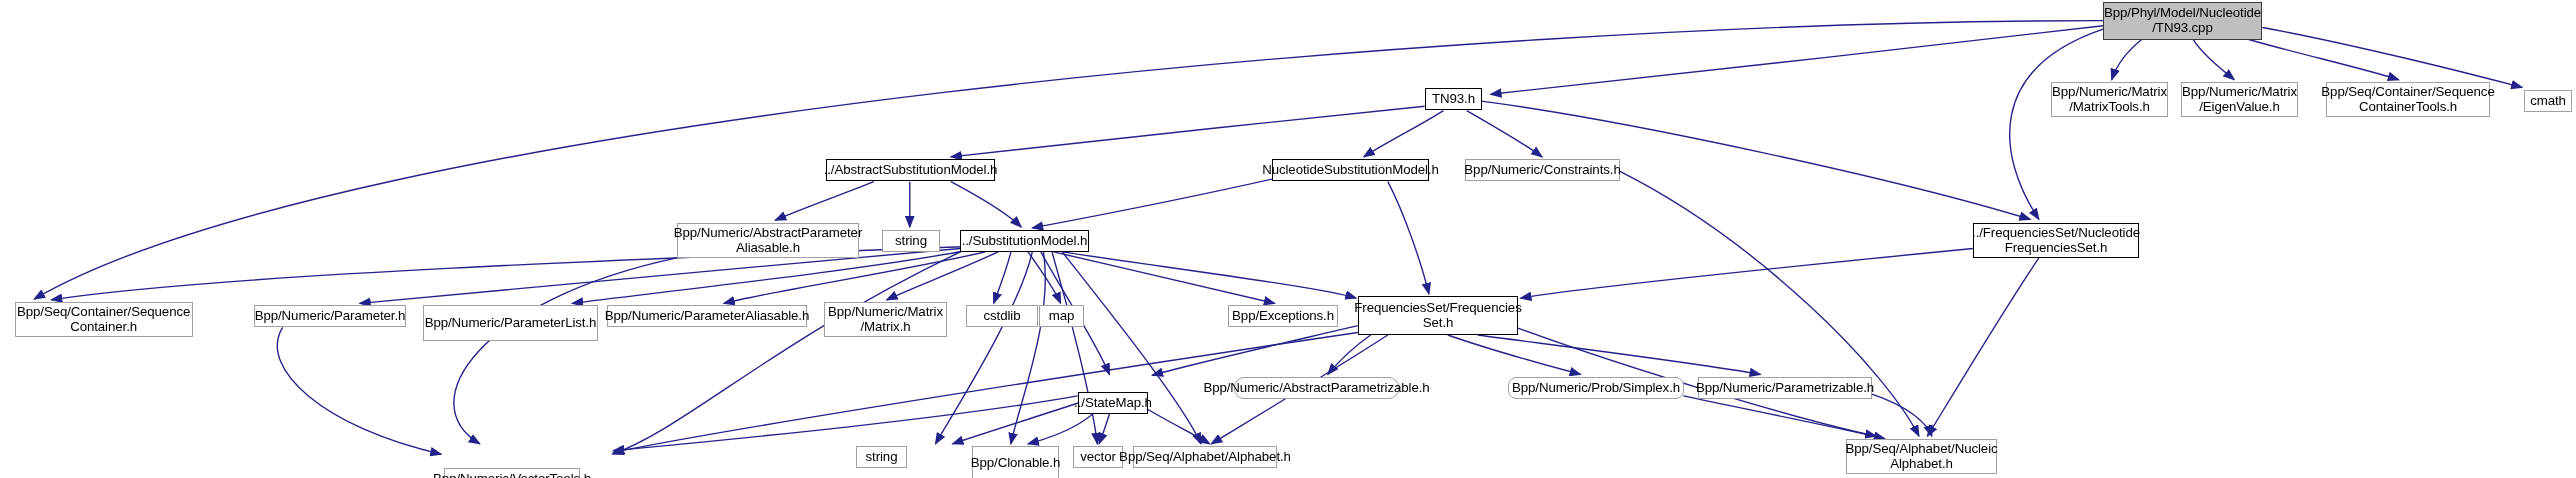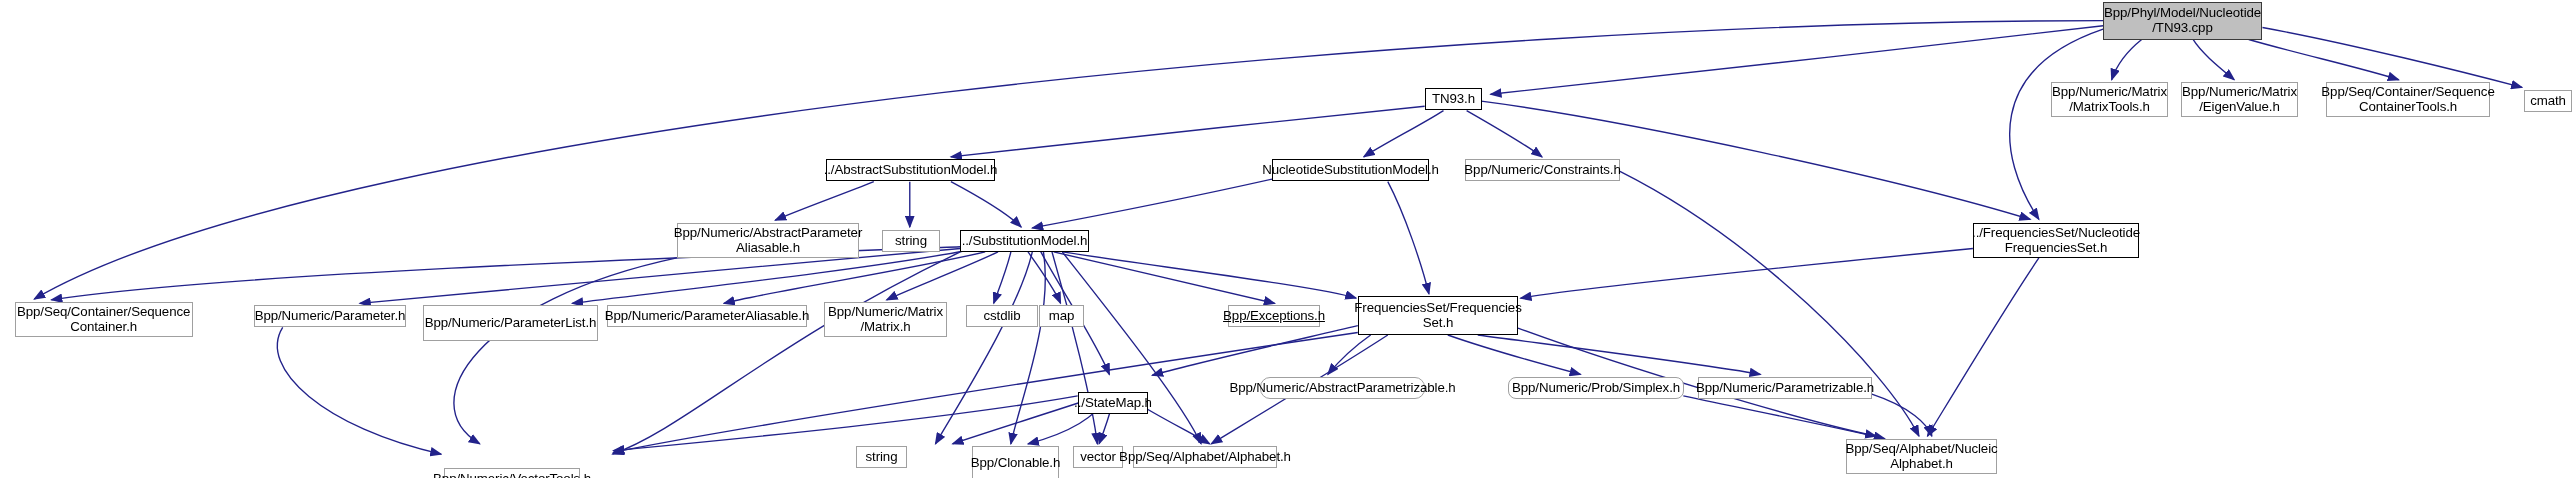--- a/index.html
+++ b/index.html
@@ -133,25 +133,25 @@
 FrequenciesSet.h</div>
       <div class="node" style="left: 14.6px; top: 302px; width: 178px; height: 35px;">Bpp/Seq/Container/Sequence
 Container.h</div>
       <div class="node" style="left: 254px; top: 305px; width: 152px; height: 22px;">Bpp/Numeric/Parameter.h</div>
       <div class="node" style="left: 423px; top: 305px; width: 175px; height: 36px;">Bpp/Numeric/ParameterList.h</div>
       <div class="node" style="left: 607px; top: 305px; width: 200px; height: 22px;">Bpp/Numeric/ParameterAliasable.h</div>
       <div class="node" style="left: 824px; top: 302px; width: 123px; height: 35px;">Bpp/Numeric/Matrix
 /Matrix.h</div>
       <div class="node" style="left: 966px; top: 305px; width: 72px; height: 22px;">cstdlib</div>
       <div class="node" style="left: 1039px; top: 305px; width: 45px; height: 22px;">map</div>
-      <div class="node" style="left: 1228px; top: 305px; width: 92px; height: 22px; text-decoration: underline;">Bpp/Exceptions.h</div>
+      <div class="node" style="left: 1228px; top: 305px; width: 110px; height: 22px;">Bpp/Exceptions.h</div>
       <div class="node strong" style="left: 1358px; top: 296px; width: 160px; height: 39px;">FrequenciesSet/Frequencies
 Set.h</div>
       <div class="node strong" style="left: 1078px; top: 392px; width: 70px; height: 22px;">../StateMap.h</div>
-      <div class="node" style="left: 1260px; top: 377px; width: 165px; height: 22px; border-radius: 10px;">Bpp/Numeric/AbstractParametrizable.h</div>
+      <div class="node" style="left: 1234px; top: 377px; width: 165px; height: 22px; border-radius: 10px;">Bpp/Numeric/AbstractParametrizable.h</div>
       <div class="node" style="left: 1508px; top: 377px; width: 176px; height: 22px; border-radius: 8px;">Bpp/Numeric/Prob/Simplex.h</div>
       <div class="node" style="left: 1698px; top: 377px; width: 174px; height: 22px;">Bpp/Numeric/Parametrizable.h</div>
       <div class="node" style="left: 444px; top: 468px; width: 136px; height: 22px;">Bpp/Numeric/VectorTools.h</div>
       <div class="node" style="left: 856px; top: 446px; width: 51px; height: 22px;">string</div>
       <div class="node" style="left: 972px; top: 446px; width: 87px; height: 34px;">Bpp/Clonable.h</div>
       <div class="node" style="left: 1073px; top: 446px; width: 50px; height: 22px;">vector</div>
       <div class="node" style="left: 1133px; top: 446px; width: 144px; height: 22px;">Bpp/Seq/Alphabet/Alphabet.h</div>
       <div class="node" style="left: 1846px; top: 439px; width: 151px; height: 35px;">Bpp/Seq/Alphabet/Nucleic
 Alphabet.h</div>
     </div>

